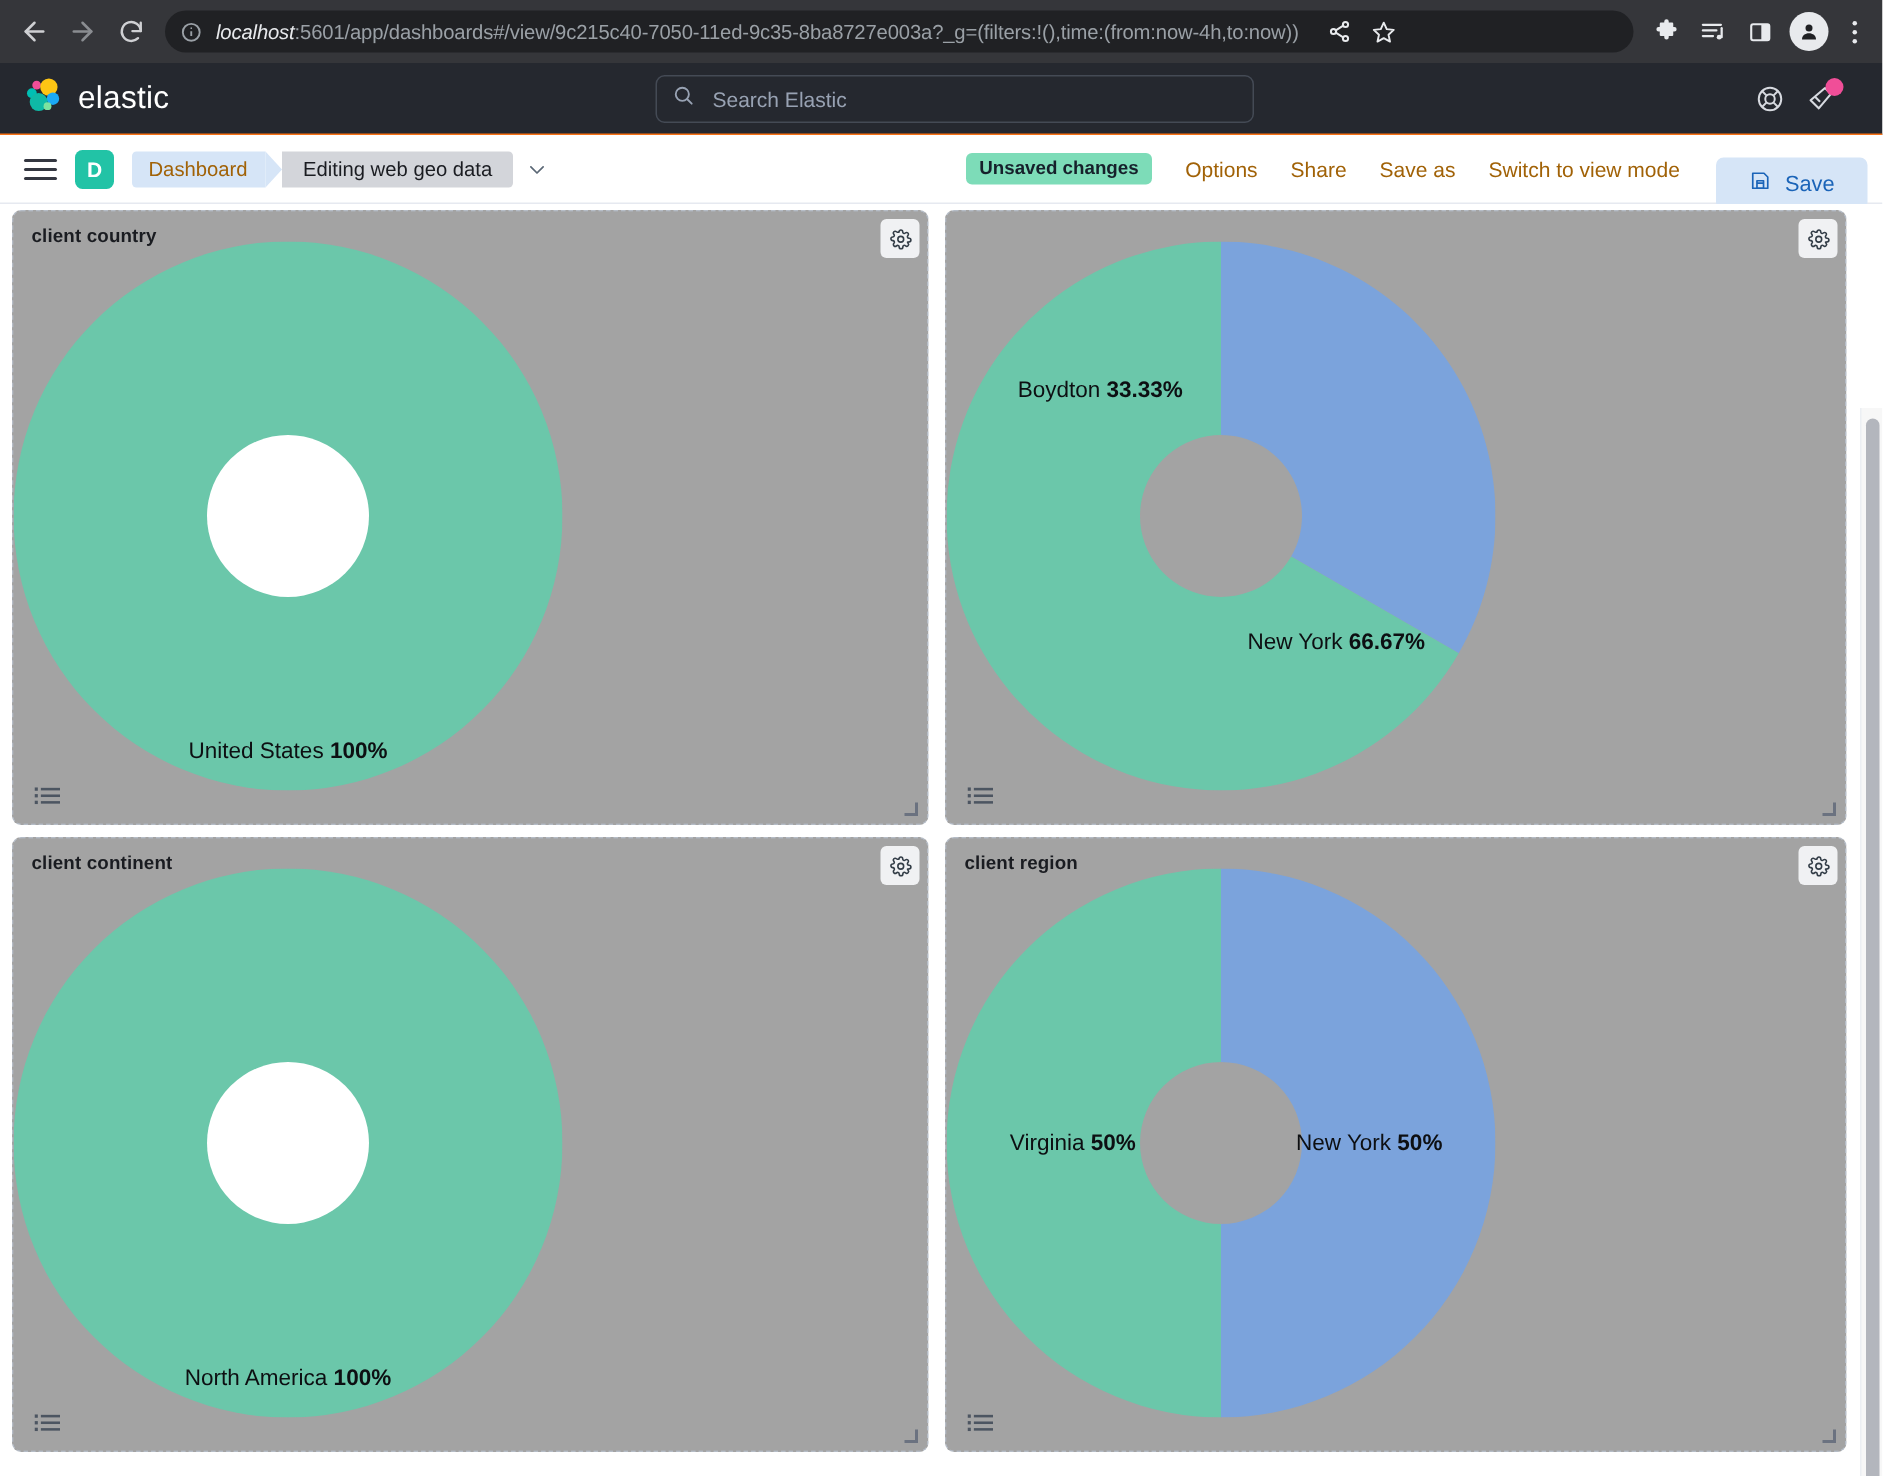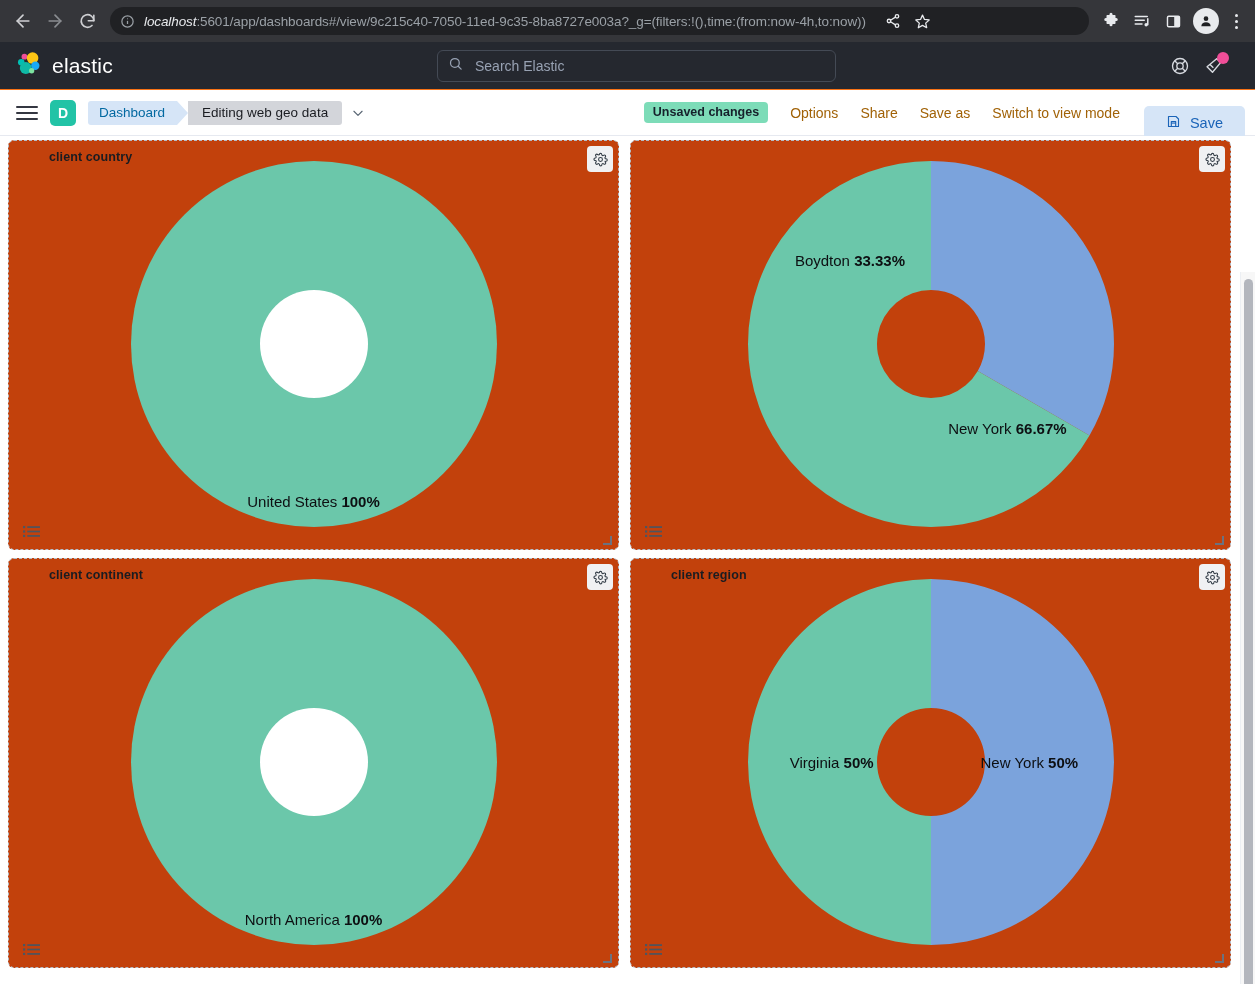--- a/index.html
+++ b/index.html
@@ -132,21 +132,21 @@
   }
   .breadcrumbs { display: flex; align-items: center; }
   .crumb {
     height: 24px;
     display: flex; align-items: center;
     font-size: 13.5px;
     padding: 0 12px 0 14px;
     position: relative;
   }
   .crumb.first {
-    background: #d6e5f7; color: #0369a1;
+    background: #d6e5f7; color: #a16207;
     border-radius: 3px 0 0 3px;
     padding-left: 11px;
   }
   .crumb.first::after {
     content: ""; position: absolute; right: -11px; top: 0;
     border-style: solid; border-width: 12px 0 12px 11px;
     border-color: transparent transparent transparent #d6e5f7;
   }
   .crumb.last {
     background: #d3d5da; color: #1a1c21;
@@ -197,24 +197,23 @@
     width: 1224px;
     display: grid;
     grid-template-columns: 611px 601px;
     column-gap: 11px;
     row-gap: 8px;
   }
   .panel {
     position: relative;
     border: 1px dashed #b5bcc6;
     border-radius: 6px;
-    background: #c2410c;
+    background: #a3a3a3;
     height: 410px;
     overflow: hidden;
-    padding-left: 28px;
   }
   .panel-header {
     height: 32px;
     display: flex; align-items: flex-start;
     padding: 9px 12px 0 12px;
   }
   .panel-title {
     font-size: 12.5px; font-weight: 700; color: #1a1c21;
     letter-spacing: 0.1px;
   }
@@ -223,21 +222,21 @@
     top: 5px; right: 5px;
     width: 26px; height: 26px;
     background: #f0f1f3;
     border-radius: 4px;
     display: flex; align-items: center; justify-content: center;
     color: #333d47;
   }
   .chart-area {
     position: absolute;
     left: 0; right: 0; top: 28px; bottom: 30px;
-    display: flex; align-items: center; justify-content: center;
+    display: flex; align-items: center; justify-content: flex-start;
   }
   .donut-wrap { position: relative; }
   .donut { display: block; }
   .slice-label {
     position: absolute;
     font-size: 15px;
     color: #0d0f12;
     white-space: nowrap;
     transform: translate(-50%, -50%);
   }

